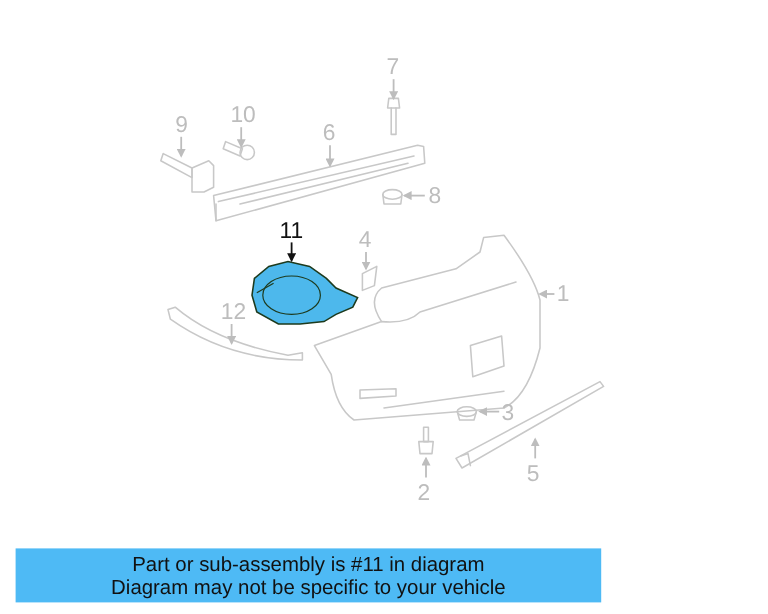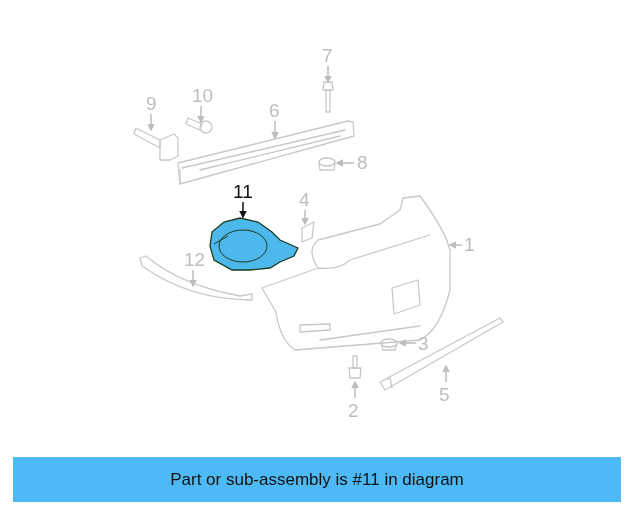--- a/index.html
+++ b/index.html
@@ -3,21 +3,21 @@
 <meta charset="utf-8">
 <style>
   html,body{margin:0;padding:0;background:#fff;}
   body{width:640px;height:512px;position:relative;overflow:hidden;font-family:"Liberation Sans",sans-serif;}
   #diagram{position:absolute;left:0;top:0;width:640px;height:450px;}
   .callout{font-family:"Liberation Sans",sans-serif;font-size:19px;fill:#bdbdbd;}
   .callout.active{fill:#111;}
   .ln{fill:none;stroke:#c8c8c8;stroke-width:1.3;stroke-linejoin:round;stroke-linecap:round;}
   .arw{stroke:#bdbdbd;stroke-width:1.5;fill:none;}
   .arwh{fill:#bdbdbd;}
-  #banner{position:absolute;left:13px;top:457px;width:608px;height:45px;background:#4ebaf5;
+  #banner{position:absolute;left:13px;top:457px;width:488px;height:45px;background:#4ebaf5;
     display:flex;flex-direction:column;align-items:center;justify-content:center;}
   #banner span{font-size:17px;line-height:19px;color:#111;display:block;text-align:center;}
 </style>
 </head>
 <body>
 
 <svg id="diagram" viewBox="0 0 640 450" xmlns="http://www.w3.org/2000/svg">
   <defs>
     <marker id="ah" viewBox="0 0 10 10" refX="8" refY="5" markerWidth="5" markerHeight="5" orient="auto">
       <path d="M0,0 L10,5 L0,10 z" class="arwh"></path>
@@ -114,13 +114,14 @@
     <line class="arw" x1="416" y1="343" x2="400" y2="343" marker-end="url(#ah)"></line>
     <text class="callout" x="348" y="417">2</text>
     <line class="arw" x1="355" y1="398" x2="355" y2="382" marker-end="url(#ah)"></line>
     <text class="callout" x="439" y="401">5</text>
     <line class="arw" x1="446" y1="382" x2="446" y2="366" marker-end="url(#ah)"></line>
   </g>
 </svg>
 
 <div id="banner">
   <span>Part or sub-assembly is #11 in diagram</span>
+  <span>Diagram may not be specific to your vehicle</span>
 </div>
 
 </body></html>

